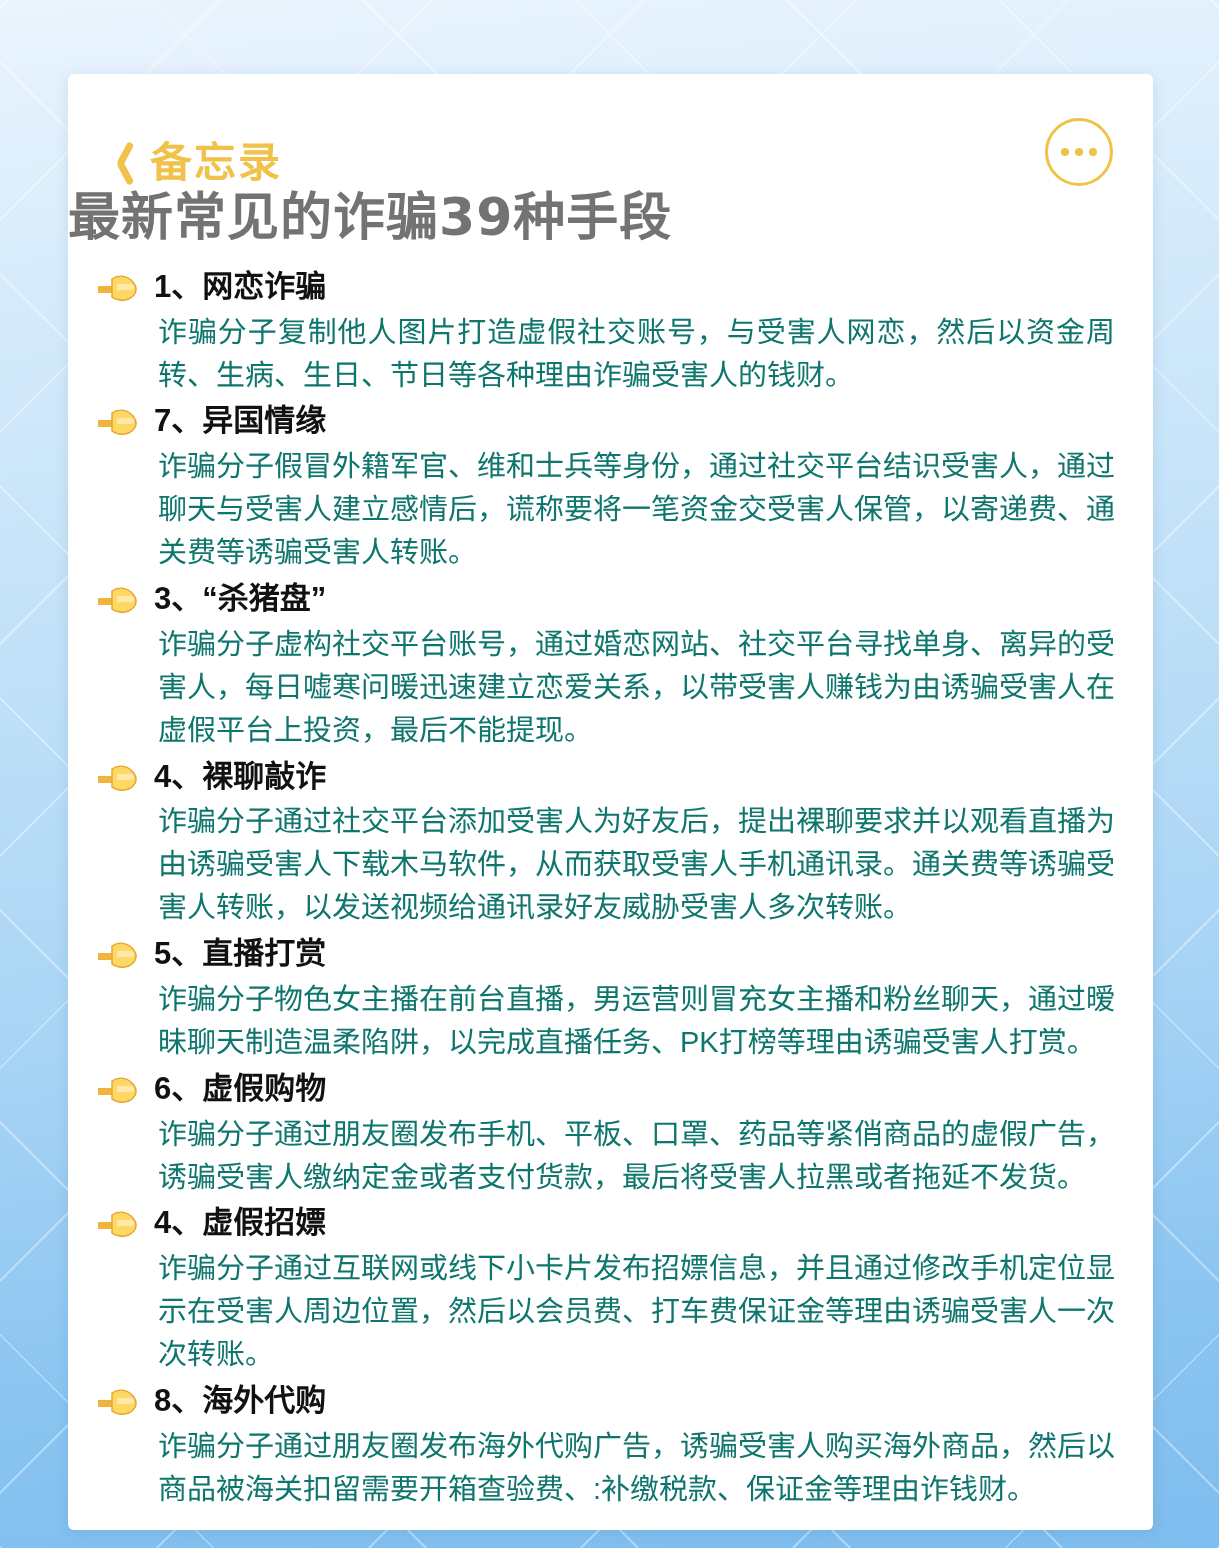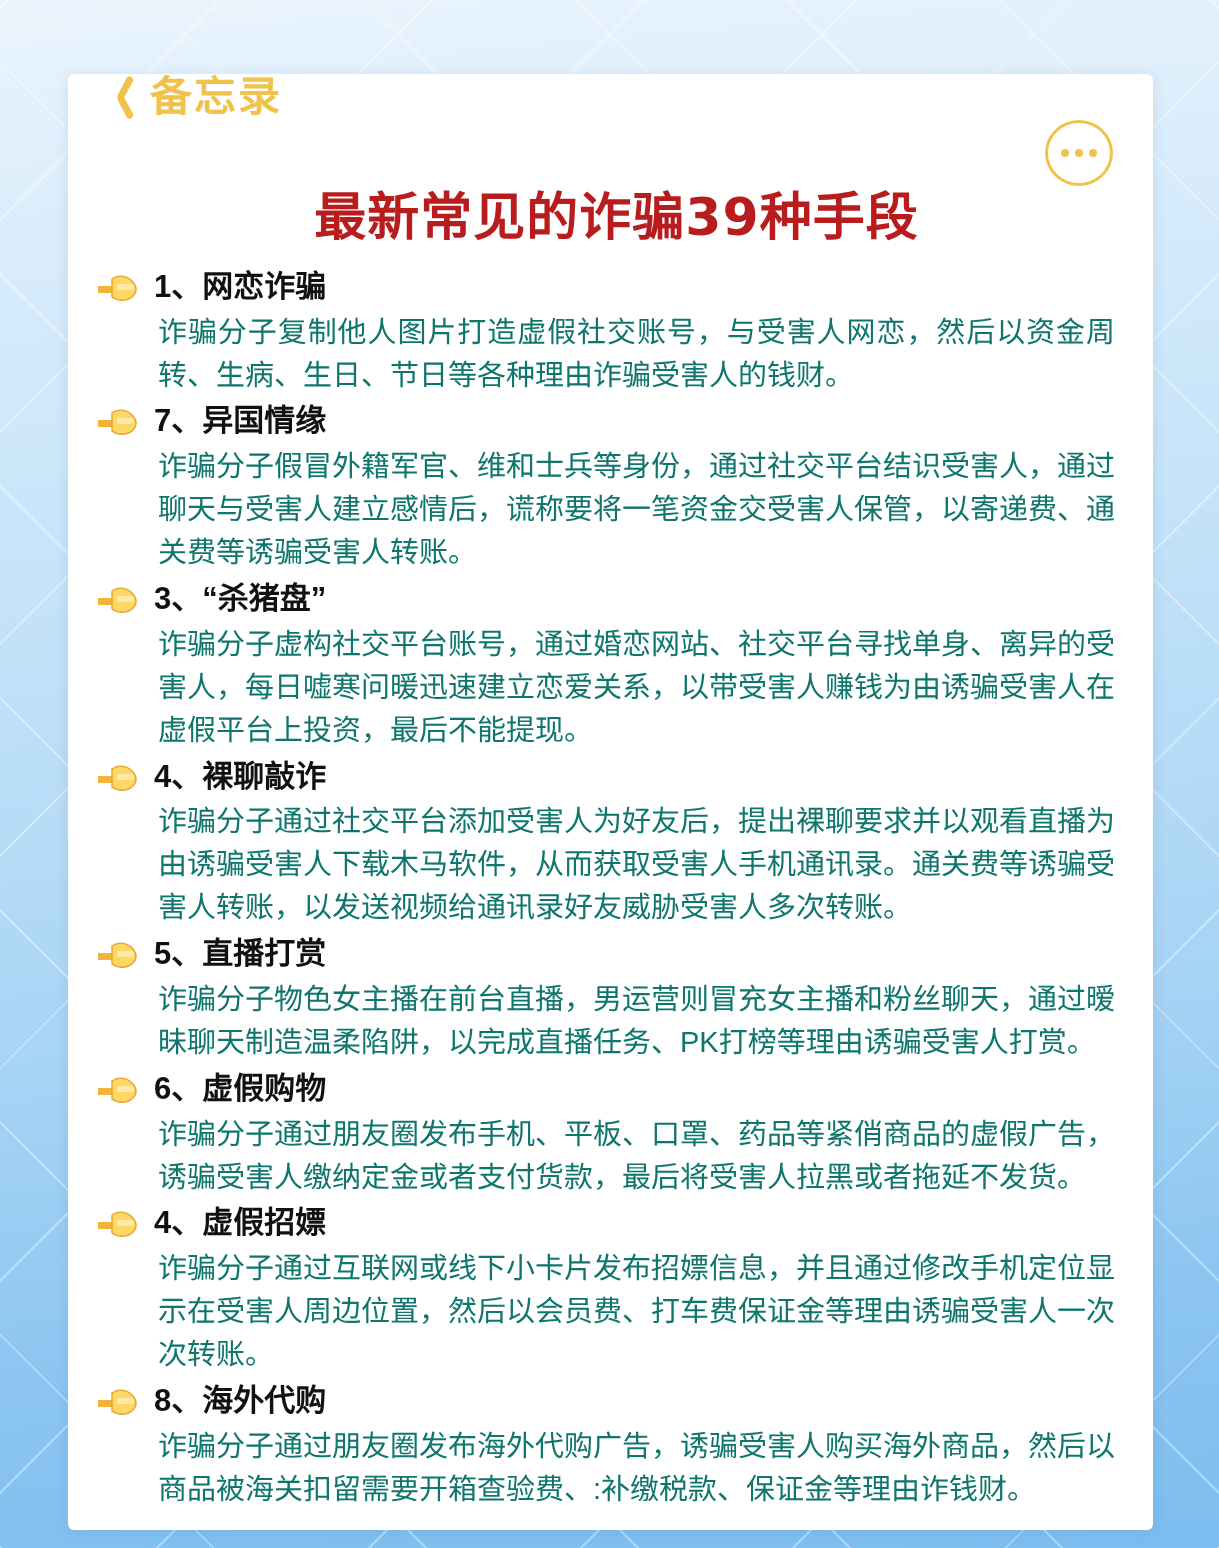--- a/index.html
+++ b/index.html
@@ -40,23 +40,22 @@
     border-radius: 6px;
     box-shadow: 0 2px 14px rgba(40, 90, 140, 0.13);
     overflow: hidden;
   }
 
   
   .topbar {
     position: relative;
     height: 112px;
     display: flex;
-    align-items: flex-start;
+    align-items: flex-end;
     padding: 0 40px 0 36px;
-    flex-direction: column;
   }
   .back-group {
     display: flex;
     align-items: center;
     gap: 16px;
     cursor: pointer;
   }
   .chev {
     width: 30px;
     height: 46px;
@@ -99,26 +98,25 @@
   .more-btn i {
     display: block;
     width: 8px;
     height: 8px;
     border-radius: 50%;
     background: #f0c24a;
   }
 
   
   .doc-title {
-    text-align: center;
     font-size: 52px;
     font-weight: 800;
-    color: #b91c1c;
+    color: #737373;
     letter-spacing: 1px;
-    margin: 2px 0 18px 12px;
+    margin: 2px 0 18px 0;
     line-height: 1.15;
     font-family: "DejaVu Sans", "Liberation Sans", sans-serif;
   }
 
   
   .items {
     padding: 0 34px 0 28px;
   }
   .item {
     margin-bottom: 4px;

